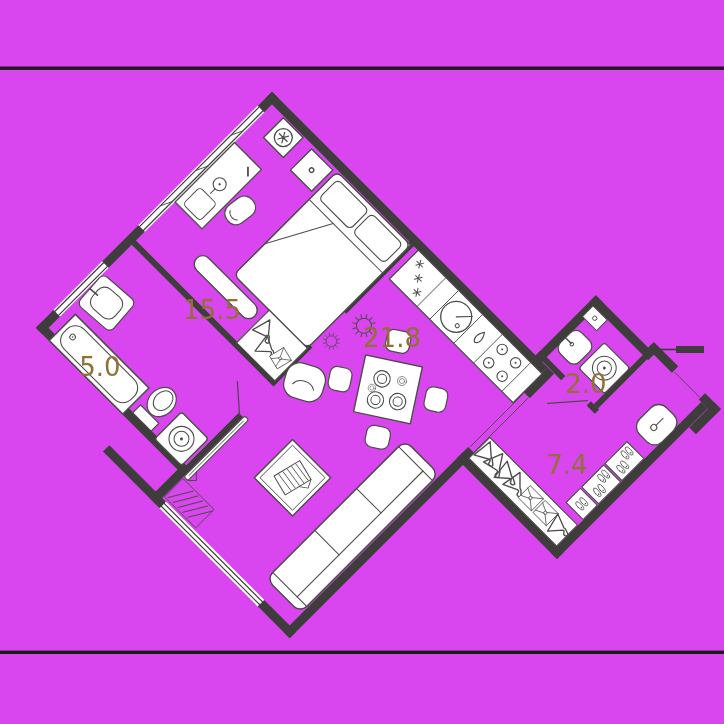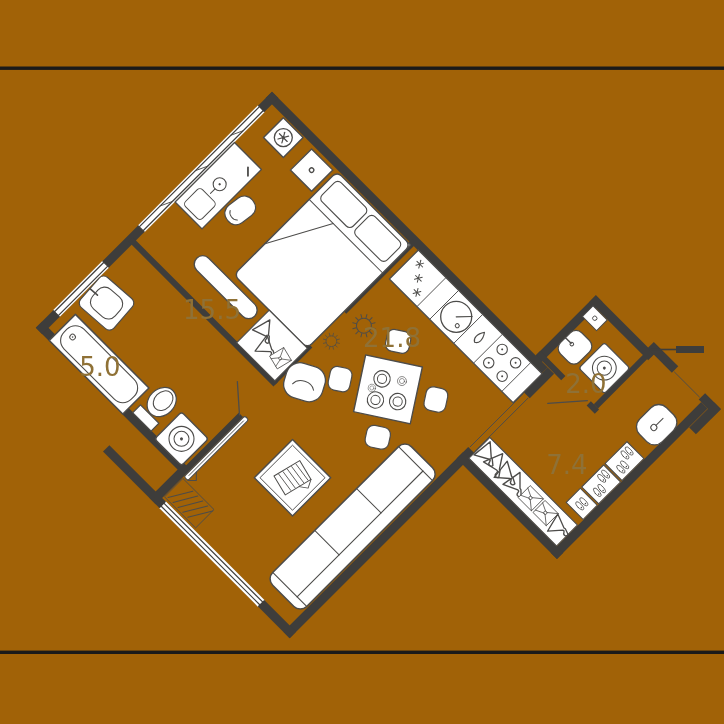--- a/index.html
+++ b/index.html
@@ -1,16 +1,16 @@
 <!DOCTYPE html>
 <html><head>
 <meta charset="utf-8">
 <style>
   html,body{margin:0;padding:0;background:#ffffff;}
-  .stage{position:relative;width:724px;height:724px;background:#a16207;overflow:hidden;
+  .stage{position:relative;width:724px;height:724px;background:#d946ef;overflow:hidden;
          font-family:"DejaVu Sans",sans-serif;}
   svg{display:block}
   .w{fill:#3e3d3b;stroke:none}
   .f{stroke:#4d4c4a;stroke-width:1.3;fill:none;stroke-linecap:round;stroke-linejoin:round}
   .fw{stroke:#4d4c4a;stroke-width:1.4;fill:#ffffff;stroke-linejoin:round}
   .tl{stroke:#4d4c4a;stroke-width:0.9;fill:none}
   .win{stroke:#3e3d3b;stroke-width:1.2;fill:none}
   .lbl{font-family:"DejaVu Sans",sans-serif;font-size:26px;fill:#8f7136;text-anchor:middle}
   .frameline{fill:#1a1a1a}
 </style>

